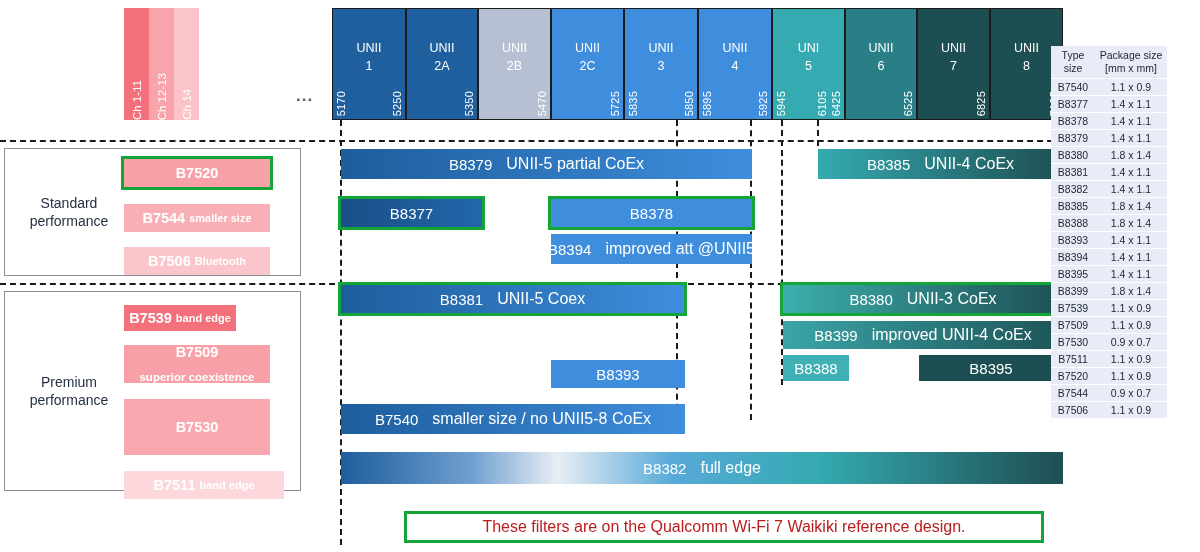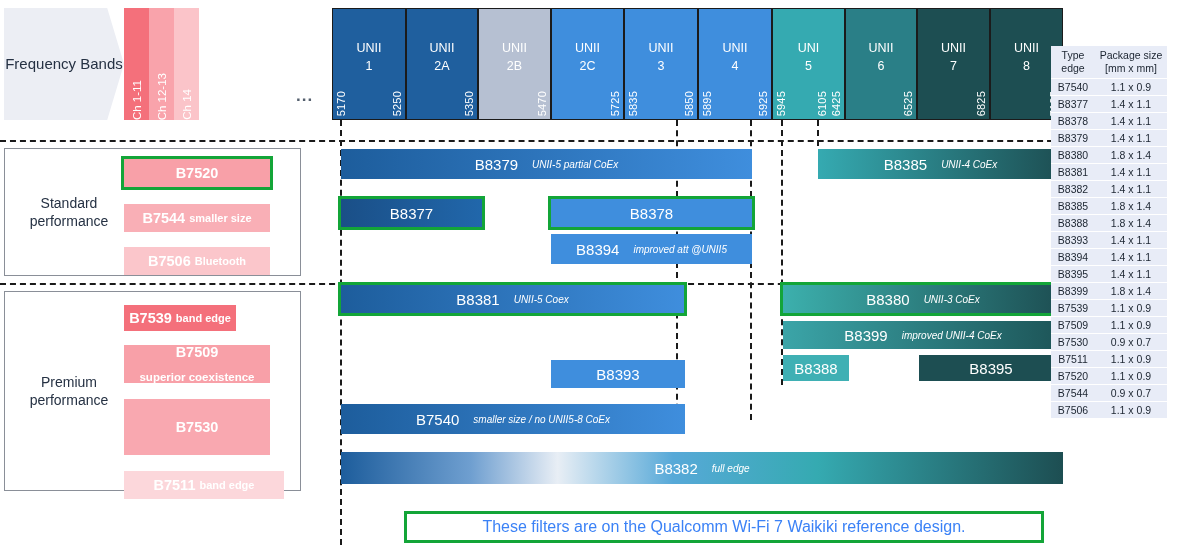--- a/index.html
+++ b/index.html
@@ -80,47 +80,44 @@
   .pill .sub{font-size:11px;font-weight:bold;margin-left:4px;}
   .pill.stack{flex-direction:column;}
   .pill.stack .sub{margin-left:0;font-size:11.5px;margin-top:10px;}
   .ghl{outline:3px solid #13a538;outline-offset:0;}
 
   
   .bar{
     position:absolute;display:flex;align-items:center;justify-content:center;
     color:#fff;font-size:15px;white-space:nowrap;
   }
-  .bar .sub{font-size:10px;margin-left:14px;font-style:italic;}
+  .bar .sub{font-size:16px;margin-left:14px;}
   .bar.hl{outline:3px solid #13a538;}
 
   
   .tbl{left:1032px;top:46px;width:116px;font-size:10.5px;color:#1b2430;margin-left:19px;}
   .tbl .trow{display:flex;border-bottom:1px solid #ffffff;background:#e8ecf7;}
   .tbl .trow.hdr{background:#e8ecf7;font-weight:normal;}
   .tbl .c1{width:44px;text-align:center;padding:2px 0;}
   .tbl .c2{width:72px;text-align:center;padding:2px 0;}
   .tbl .hdr .c1,.tbl .hdr .c2{padding:3px 0;line-height:1.25;}
 
   
   .caption{
     left:404px;top:511px;width:640px;height:32px;
     border:3px solid #13a538;background:#fff;
     display:flex;align-items:center;justify-content:center;
-    font-size:16px;color:#3b82f6;
+    font-size:16px;color:#b91c1c;
   }
 </style>
 </head>
 <body>
 
 <div id="stage">
 
-  <div class="abs chevron">
-    <span>Frequency Bands</span>
-  </div>
 
   <div class="abs g24wrap">
     <div class="chcol ch1">
       <span>Ch 1-11</span>
     </div>
     <div class="chcol ch2">
       <span>Ch 12-13</span>
     </div>
     <div class="chcol ch3">
       <span>Ch 14</span>
@@ -327,21 +324,21 @@
 
   <div class="bar" style="left:341px;top:452px;width:722px;height:32px;background:linear-gradient(90deg,#1d5d9c 0%,#6f9fd0 18%,#e8eef5 30%,#57a9d8 46%,#35aab1 66%,#1d4e52 100%);">
     <span>B8382</span>
     <span class="sub">full edge</span>
   </div>
 
   <div class="abs tbl" id="pkgtable">
       <div class="trow hdr">
         <div class="c1">
           <div>Type</div>
-          <div>edge</div>
+          <div>size</div>
         </div>
         <div class="c2">
           <div>Package size</div>
           <div>[mm x mm]</div>
         </div>
       </div>
       <div class="trow">
         <div class="c1">B7540</div>
         <div class="c2">1.1 x 0.9</div>
       </div>

